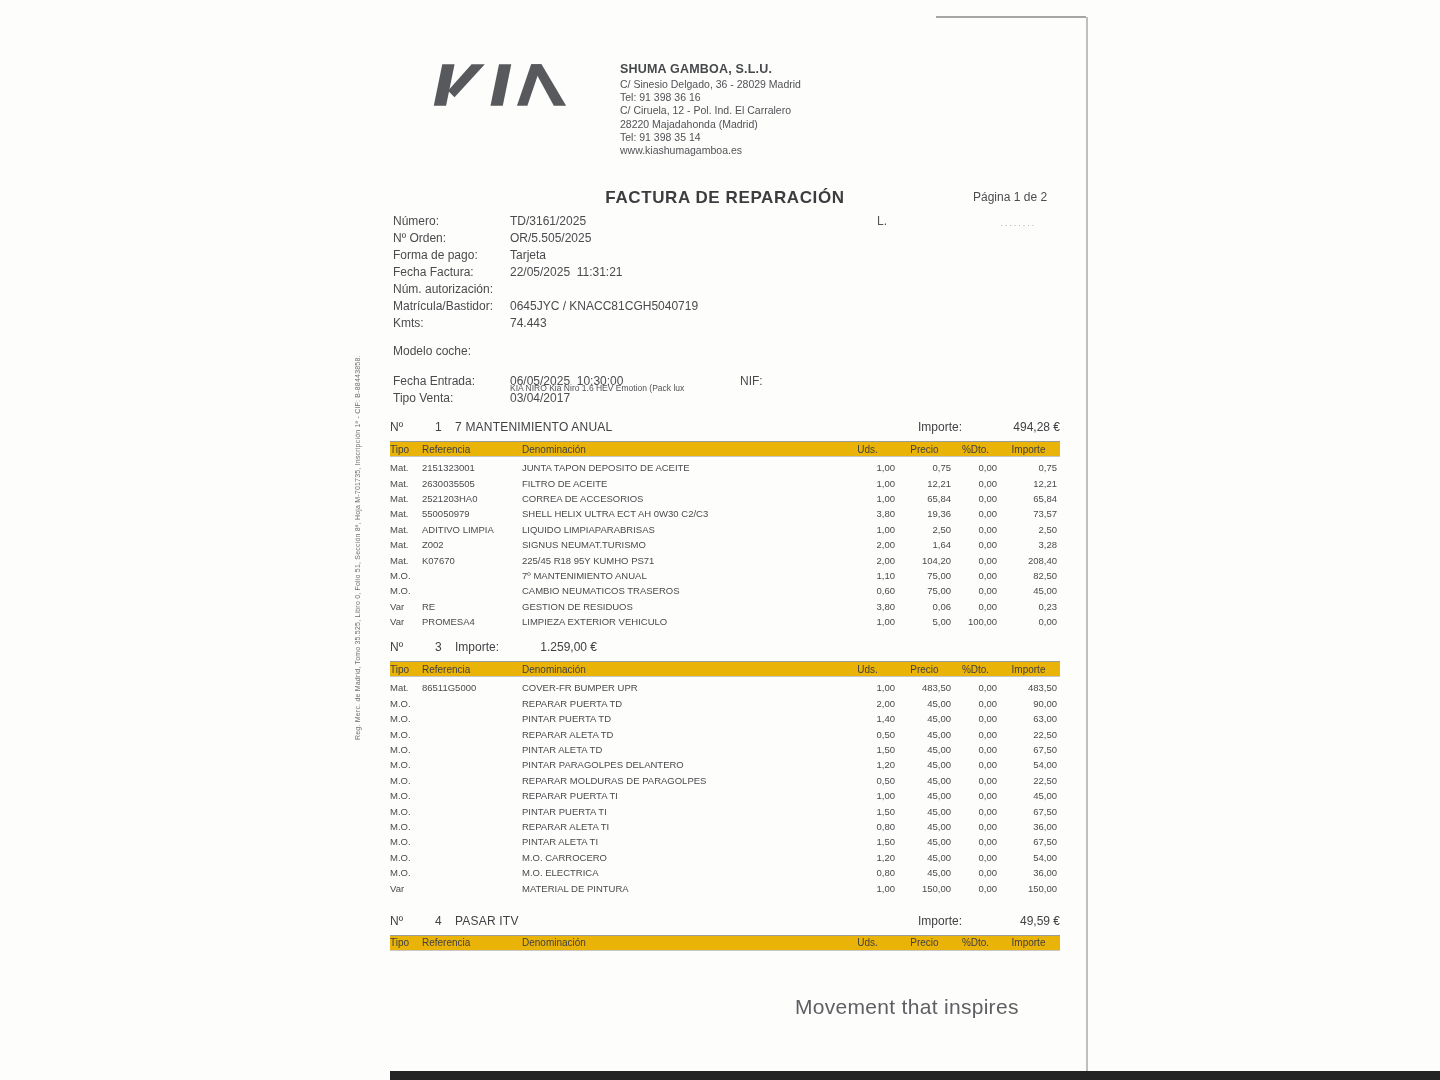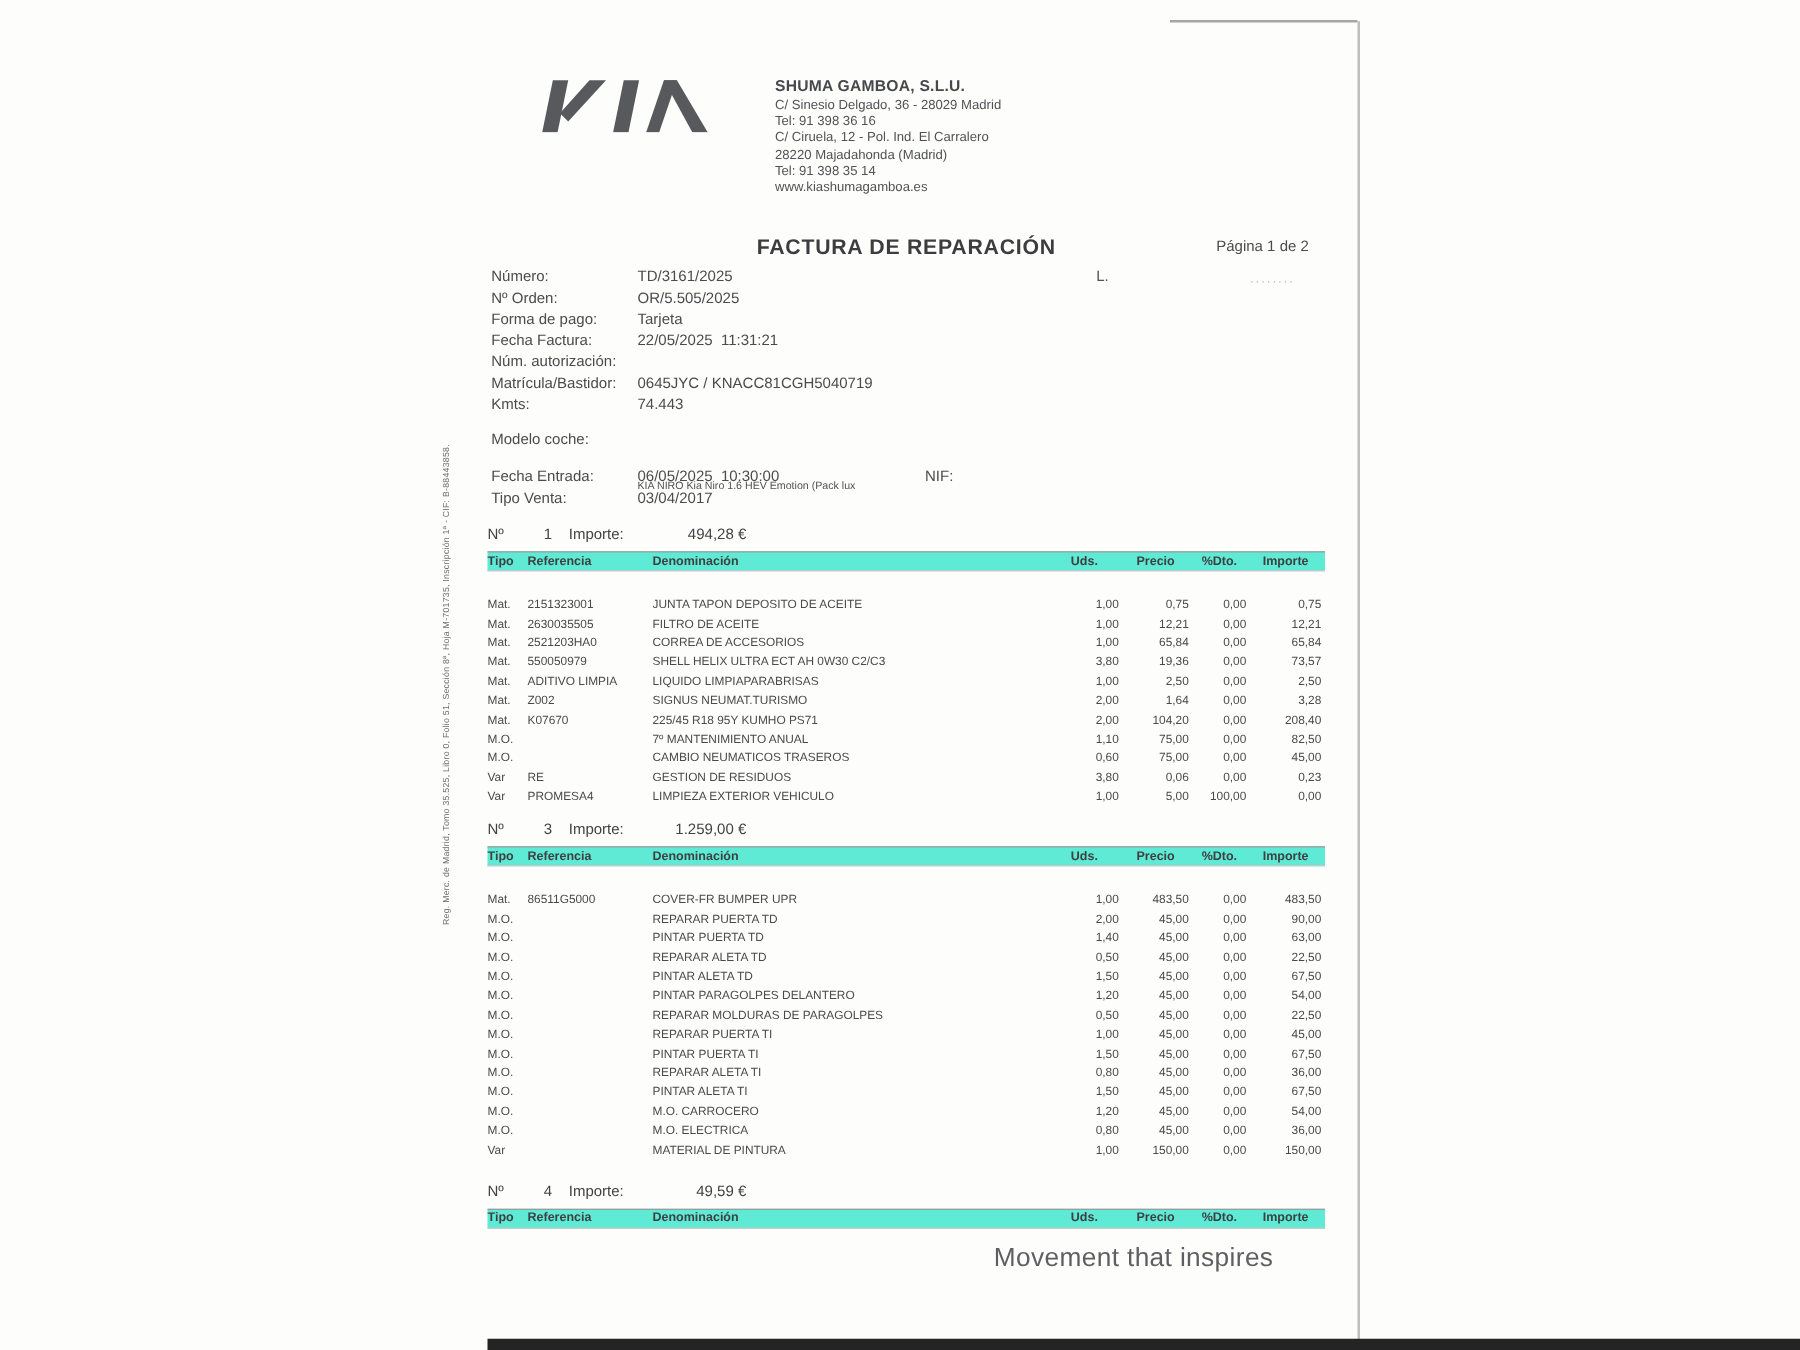--- a/index.html
+++ b/index.html
@@ -52,22 +52,22 @@
   .section:nth-child(3) { margin-top:18px; }
   .section-heading { display:flex; align-items:flex-start; height:17px; margin-bottom:4px;
                      font-size:12px; color:#424245; }
   .sh-no    { width:45px; }
   .sh-num   { width:20px; }
   .sh-title { flex:1; letter-spacing:.2px; }
   .sh-imp-label { width:58px; }
   .sh-imp-val   { width:84px; text-align:right; }
 
   .grid { display:grid; grid-template-columns:32px 100px 1fr 58px 56px 46px 60px; align-items:center; }
-  .thead { height:16px; background:#5eead4; border-top:1px solid #9b9b9b; border-bottom:1px solid #c7c7c7;
-           font-size:10px; font-weight:bold; color:#3f3f42; margin-bottom:19px; }
+  .thead { height:16px; background:#eab308; border-top:1px solid #9b9b9b; border-bottom:1px solid #c7c7c7;
+           font-size:10px; font-weight:normal; color:#3f3f42; margin-bottom:3px; }
   .th-ref, .th-den { text-align:left; }
   .th-uds, .th-precio, .th-dto, .th-imp { text-align:center; padding-right:3px; }
   .trow { height:15.4px; font-size:9.5px; color:#4a4a4d; }
   .c-uds, .c-precio, .c-dto, .c-imp { text-align:right; padding-right:3px; }
 
   
   .tagline { position:absolute; left:795px; top:995px; font-size:21px; color:#5f5f63;
              font-weight:500; letter-spacing:.3px; }
 </style>
 </head>
@@ -160,20 +160,21 @@
 </div>
 <div class="nif">NIF:</div>
 
 <div class="side-note">Reg. Merc. de Madrid, Tomo 35.525, Libro 0, Folio 51, Sección 8ª, Hoja M-701735, Inscripción 1ª - CIF: B-88443858.</div>
 
 <main id="sections">
   <section class="section">
     <div class="section-heading">
       <span class="sh-no">Nº</span>
       <span class="sh-num">1</span>
+      <span class="sh-title">7 MANTENIMIENTO ANUAL</span>
       <span class="sh-imp-label">Importe:</span>
       <span class="sh-imp-val">494,28 €</span>
     </div>
     <div class="grid thead">
       <div class="th-tipo">Tipo</div>
       <div class="th-ref">Referencia</div>
       <div class="th-den">Denominación</div>
       <div class="th-uds">Uds.</div>
       <div class="th-precio">Precio</div>
       <div class="th-dto">%Dto.</div>
@@ -448,20 +449,21 @@
     <div class="c-dto">0,00</div>
     <div class="c-imp">150,00</div>
   </div>
 </div>
   </section>
 
   <section class="section">
     <div class="section-heading">
       <span class="sh-no">Nº</span>
       <span class="sh-num">4</span>
+      <span class="sh-title">PASAR ITV</span>
       <span class="sh-imp-label">Importe:</span>
       <span class="sh-imp-val">49,59 €</span>
     </div>
     <div class="grid thead">
       <div class="th-tipo">Tipo</div>
       <div class="th-ref">Referencia</div>
       <div class="th-den">Denominación</div>
       <div class="th-uds">Uds.</div>
       <div class="th-precio">Precio</div>
       <div class="th-dto">%Dto.</div>

